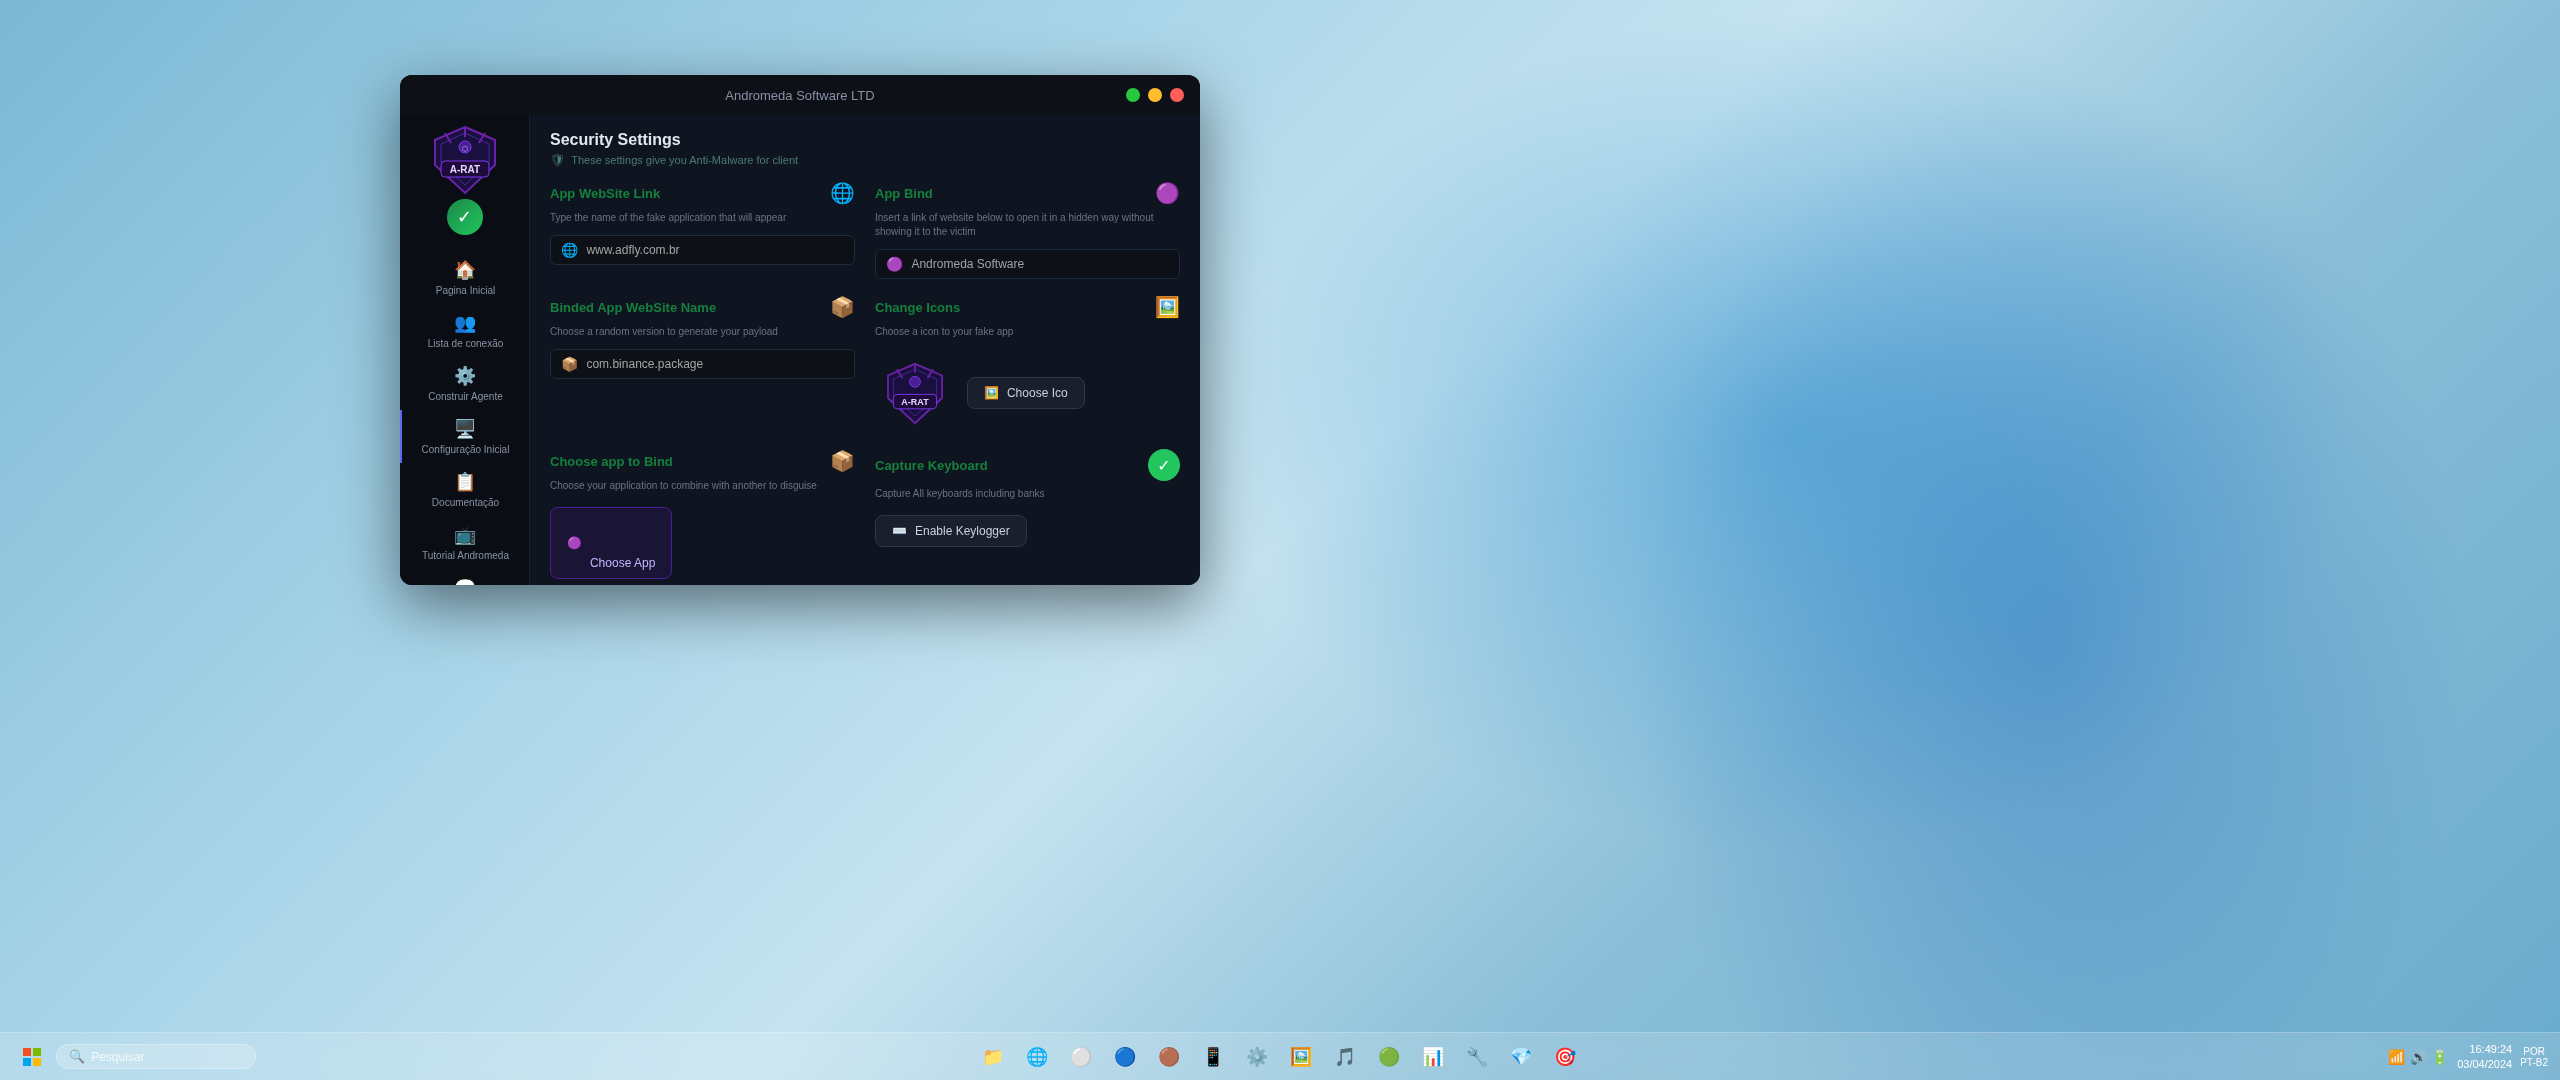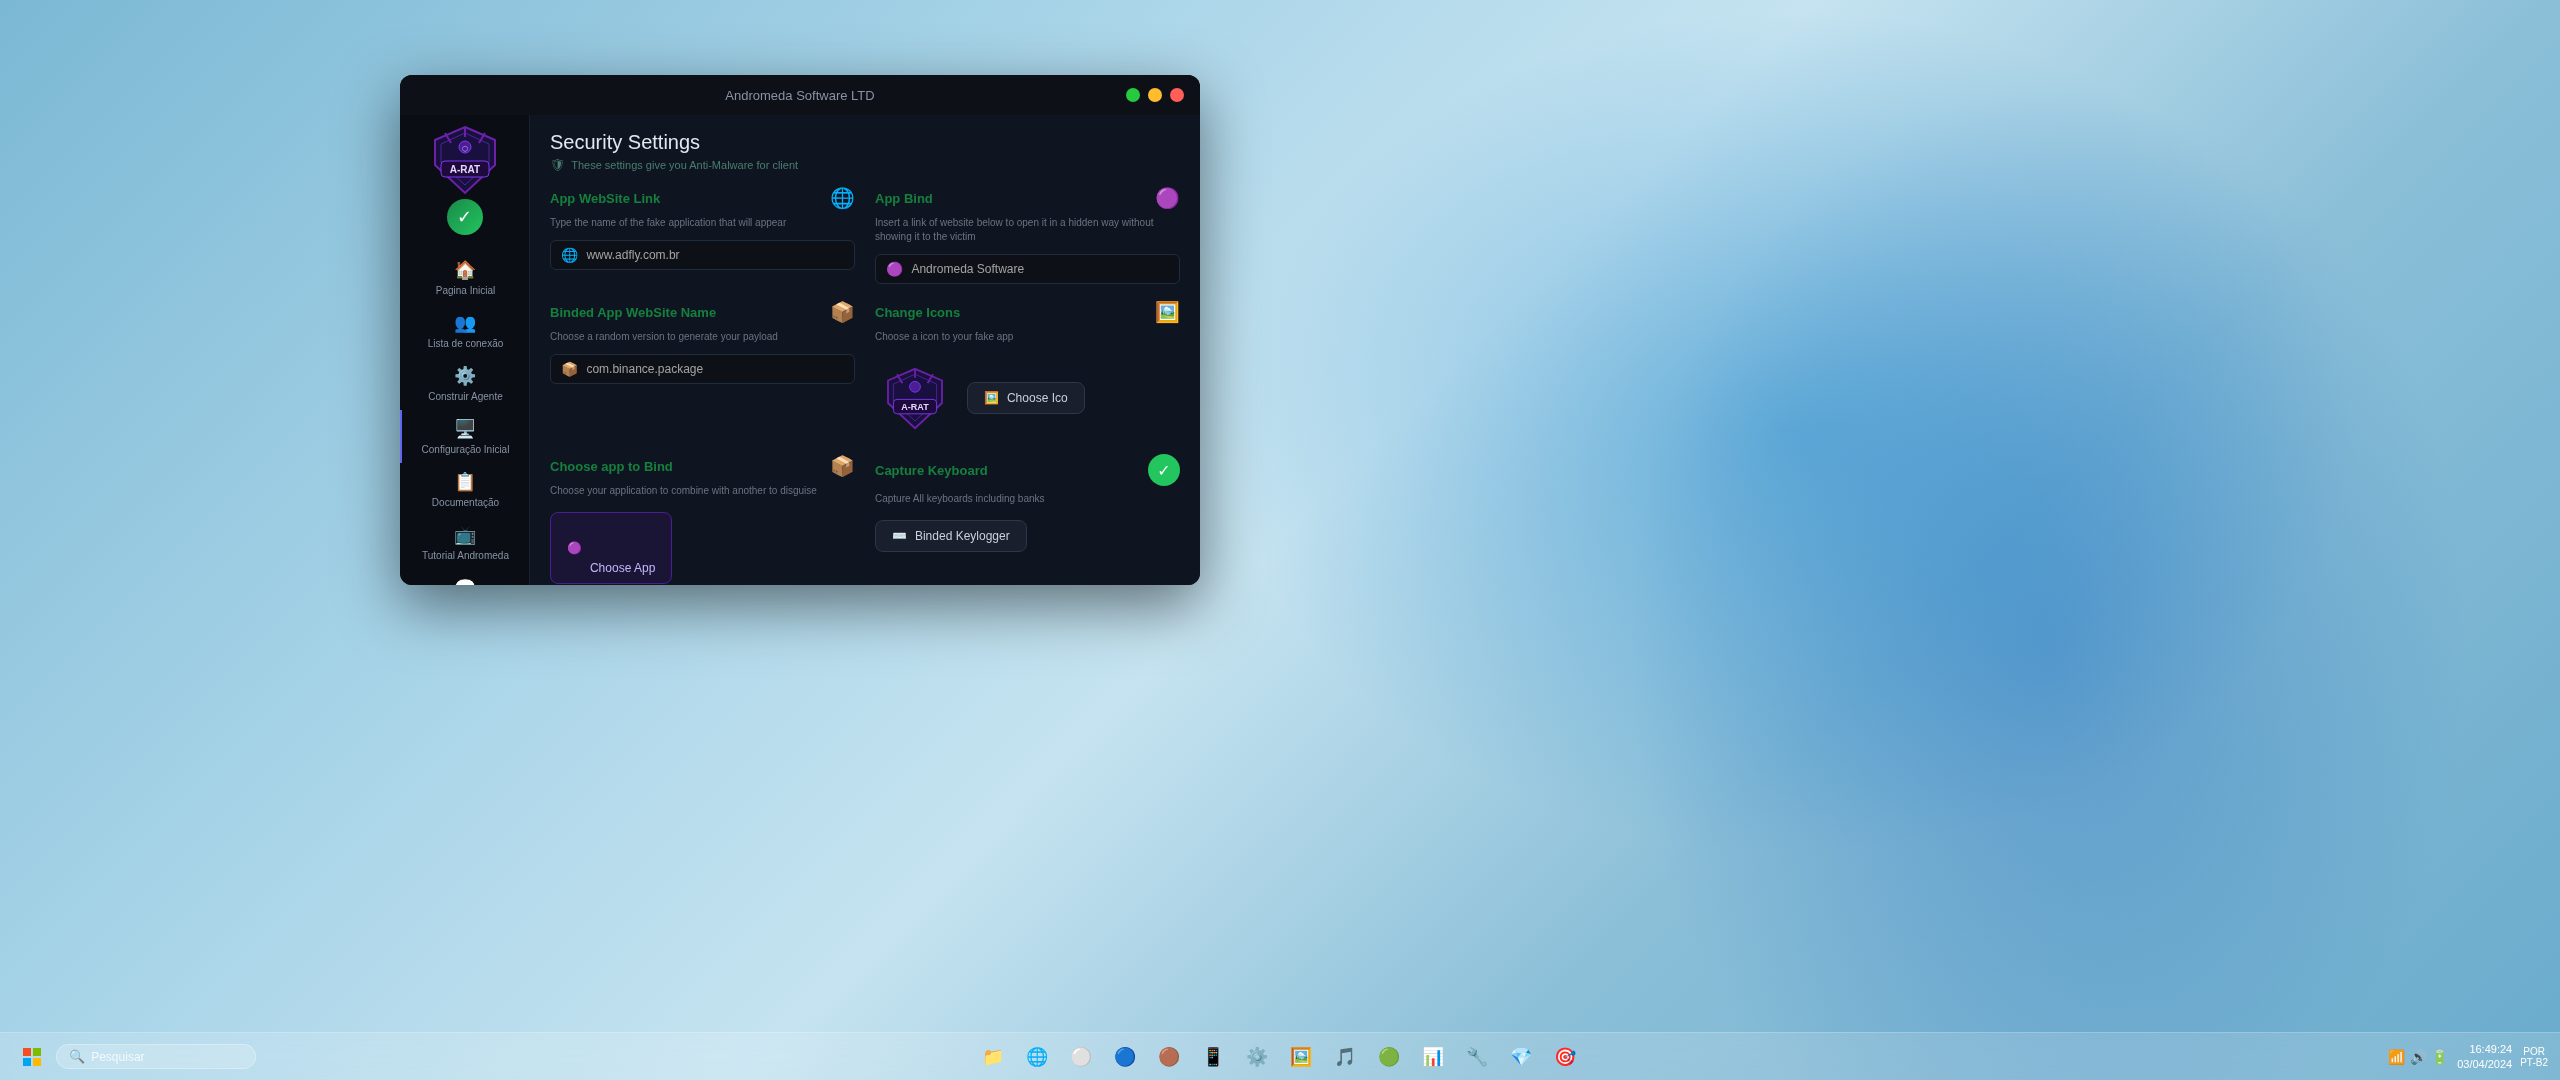--- a/index.html
+++ b/index.html
@@ -208,23 +208,23 @@
       overflow-y: auto;
       padding: 16px 20px;
     }
     .main-content::-webkit-scrollbar { width: 4px; }
     .main-content::-webkit-scrollbar-track { background: #0a0e14; }
     .main-content::-webkit-scrollbar-thumb { background: #2d3748; border-radius: 2px; }
 
     
     .section-header { margin-bottom: 14px; }
     .section-title {
-      font-size: 20px;
+      font-size: 16px;
       color: #e2e8f0;
-      font-weight: 400;
+      font-weight: 700;
       margin-bottom: 4px;
     }
     .section-subtitle {
       font-size: 11px;
       color: #4a7c6f;
       display: flex;
       align-items: center;
       gap: 6px;
     }
     .section-subtitle::before {
@@ -489,21 +489,21 @@
         </div>
 
         <div class="field-group">
           <div class="field-header-row">
             <span class="field-label">Capture Keyboard</span>
             <div class="toggle-green">✓</div>
           </div>
           <div class="field-desc">Capture All keyboards including banks</div>
           <button class="btn-choose" style="margin-top:4px;">
             <span>⌨️</span>
-            <span>Binded Keylogger</span>
+            <span>Enable Keylogger</span>
           </button>
         </div>
 
         <div class="divider"></div>
       </div>
 
     </div>
   </div>
 </div>
 

